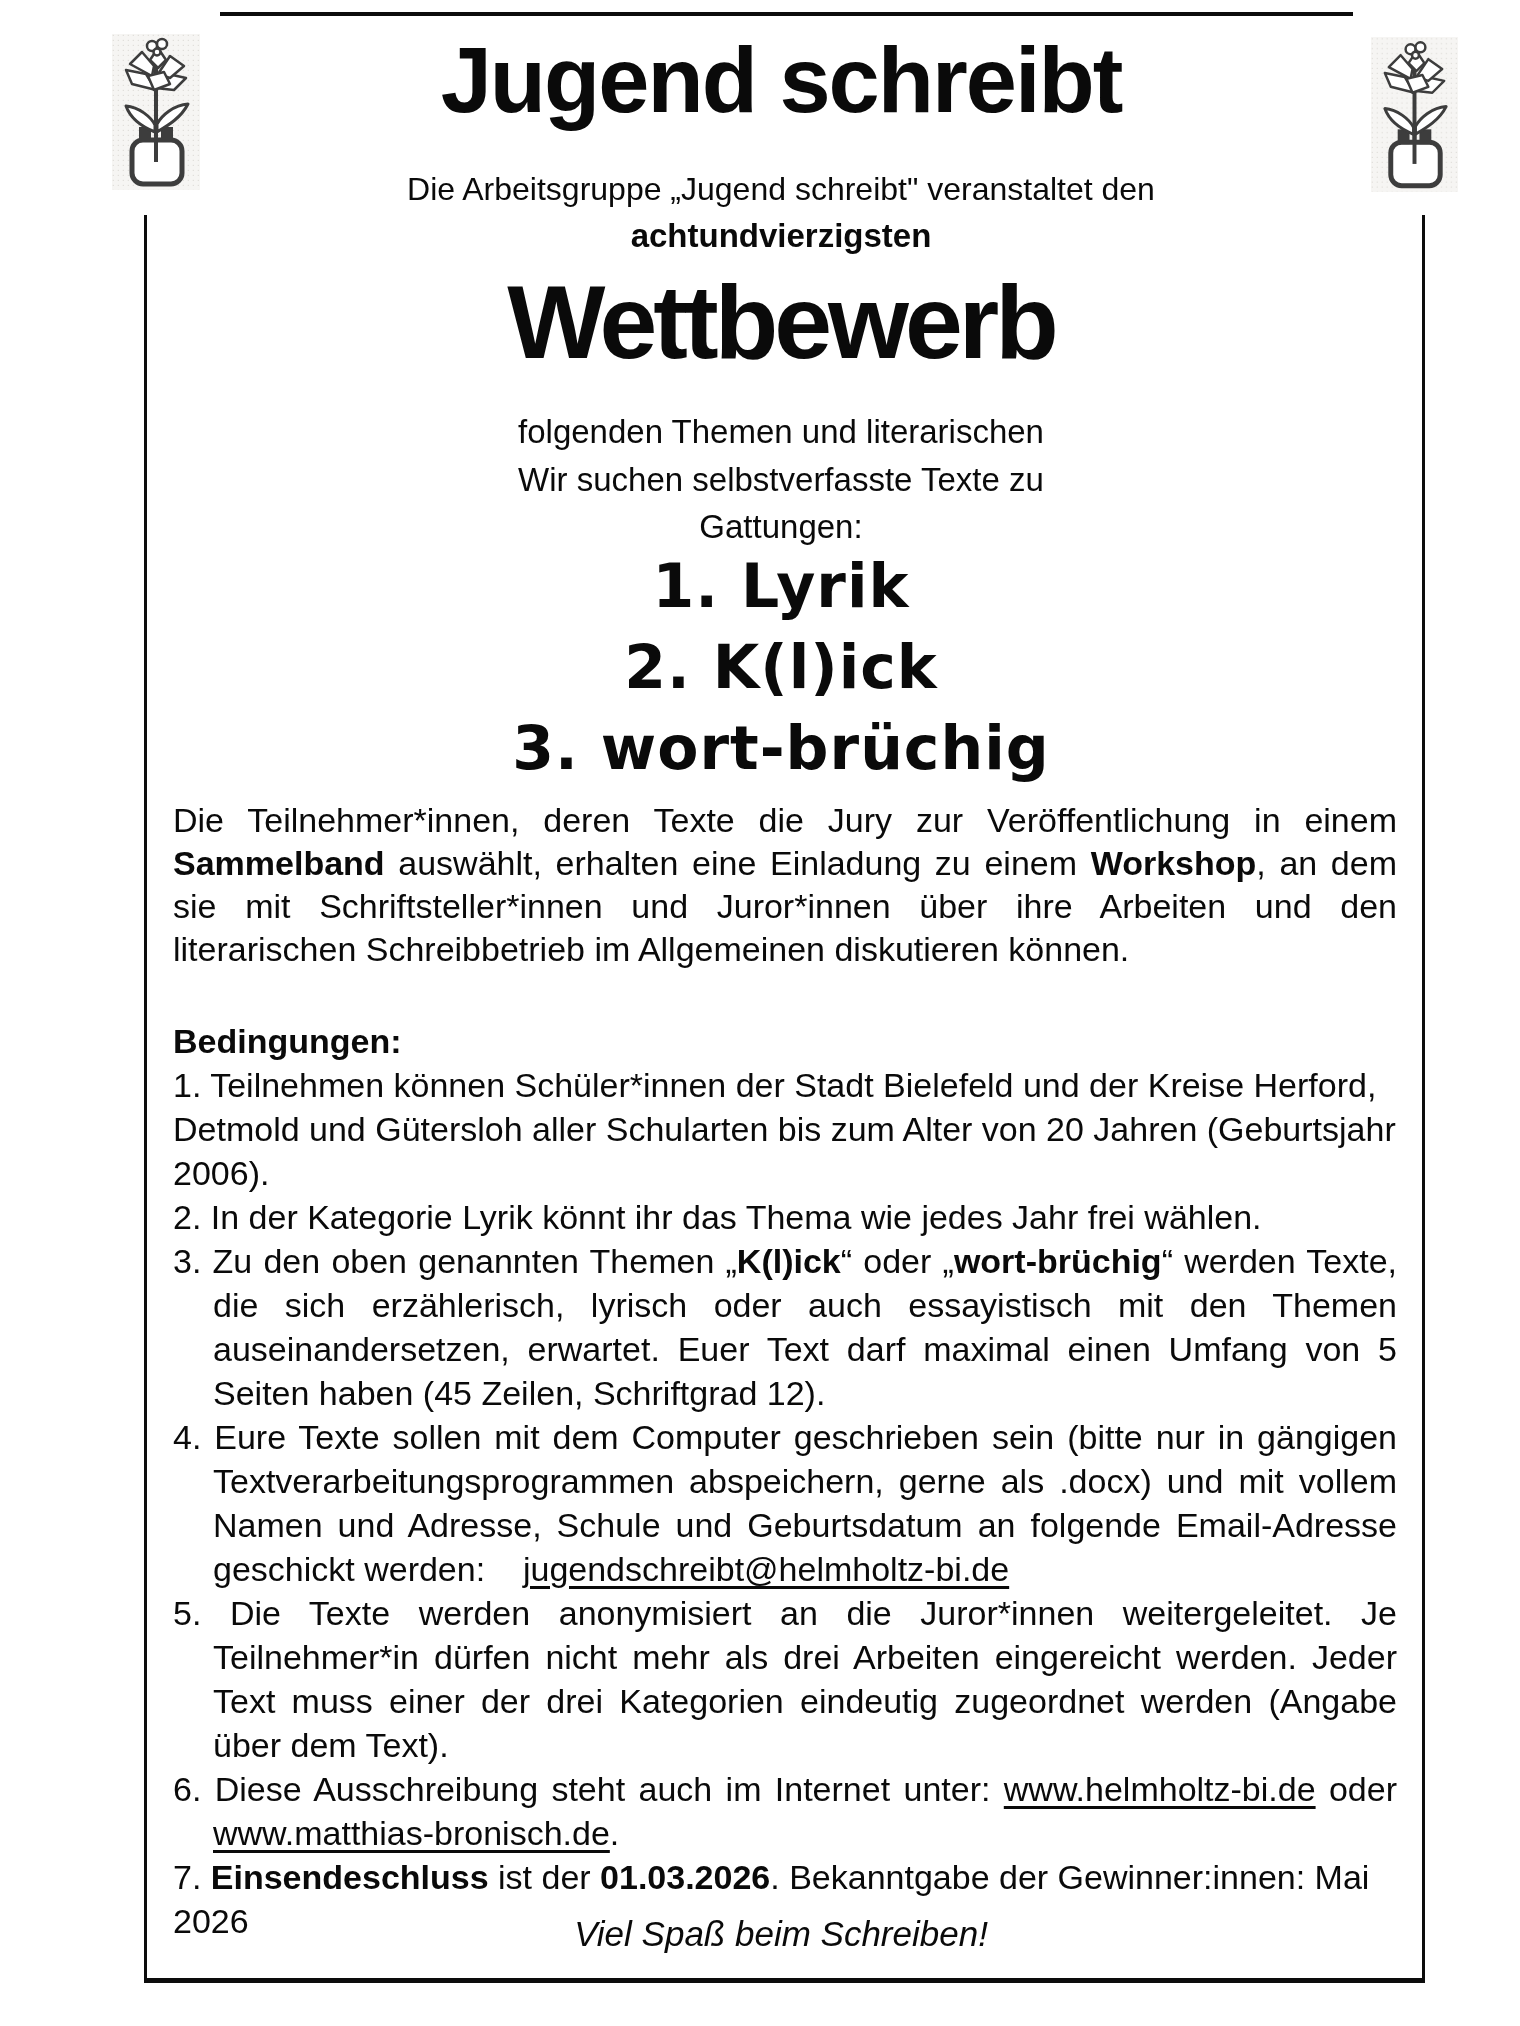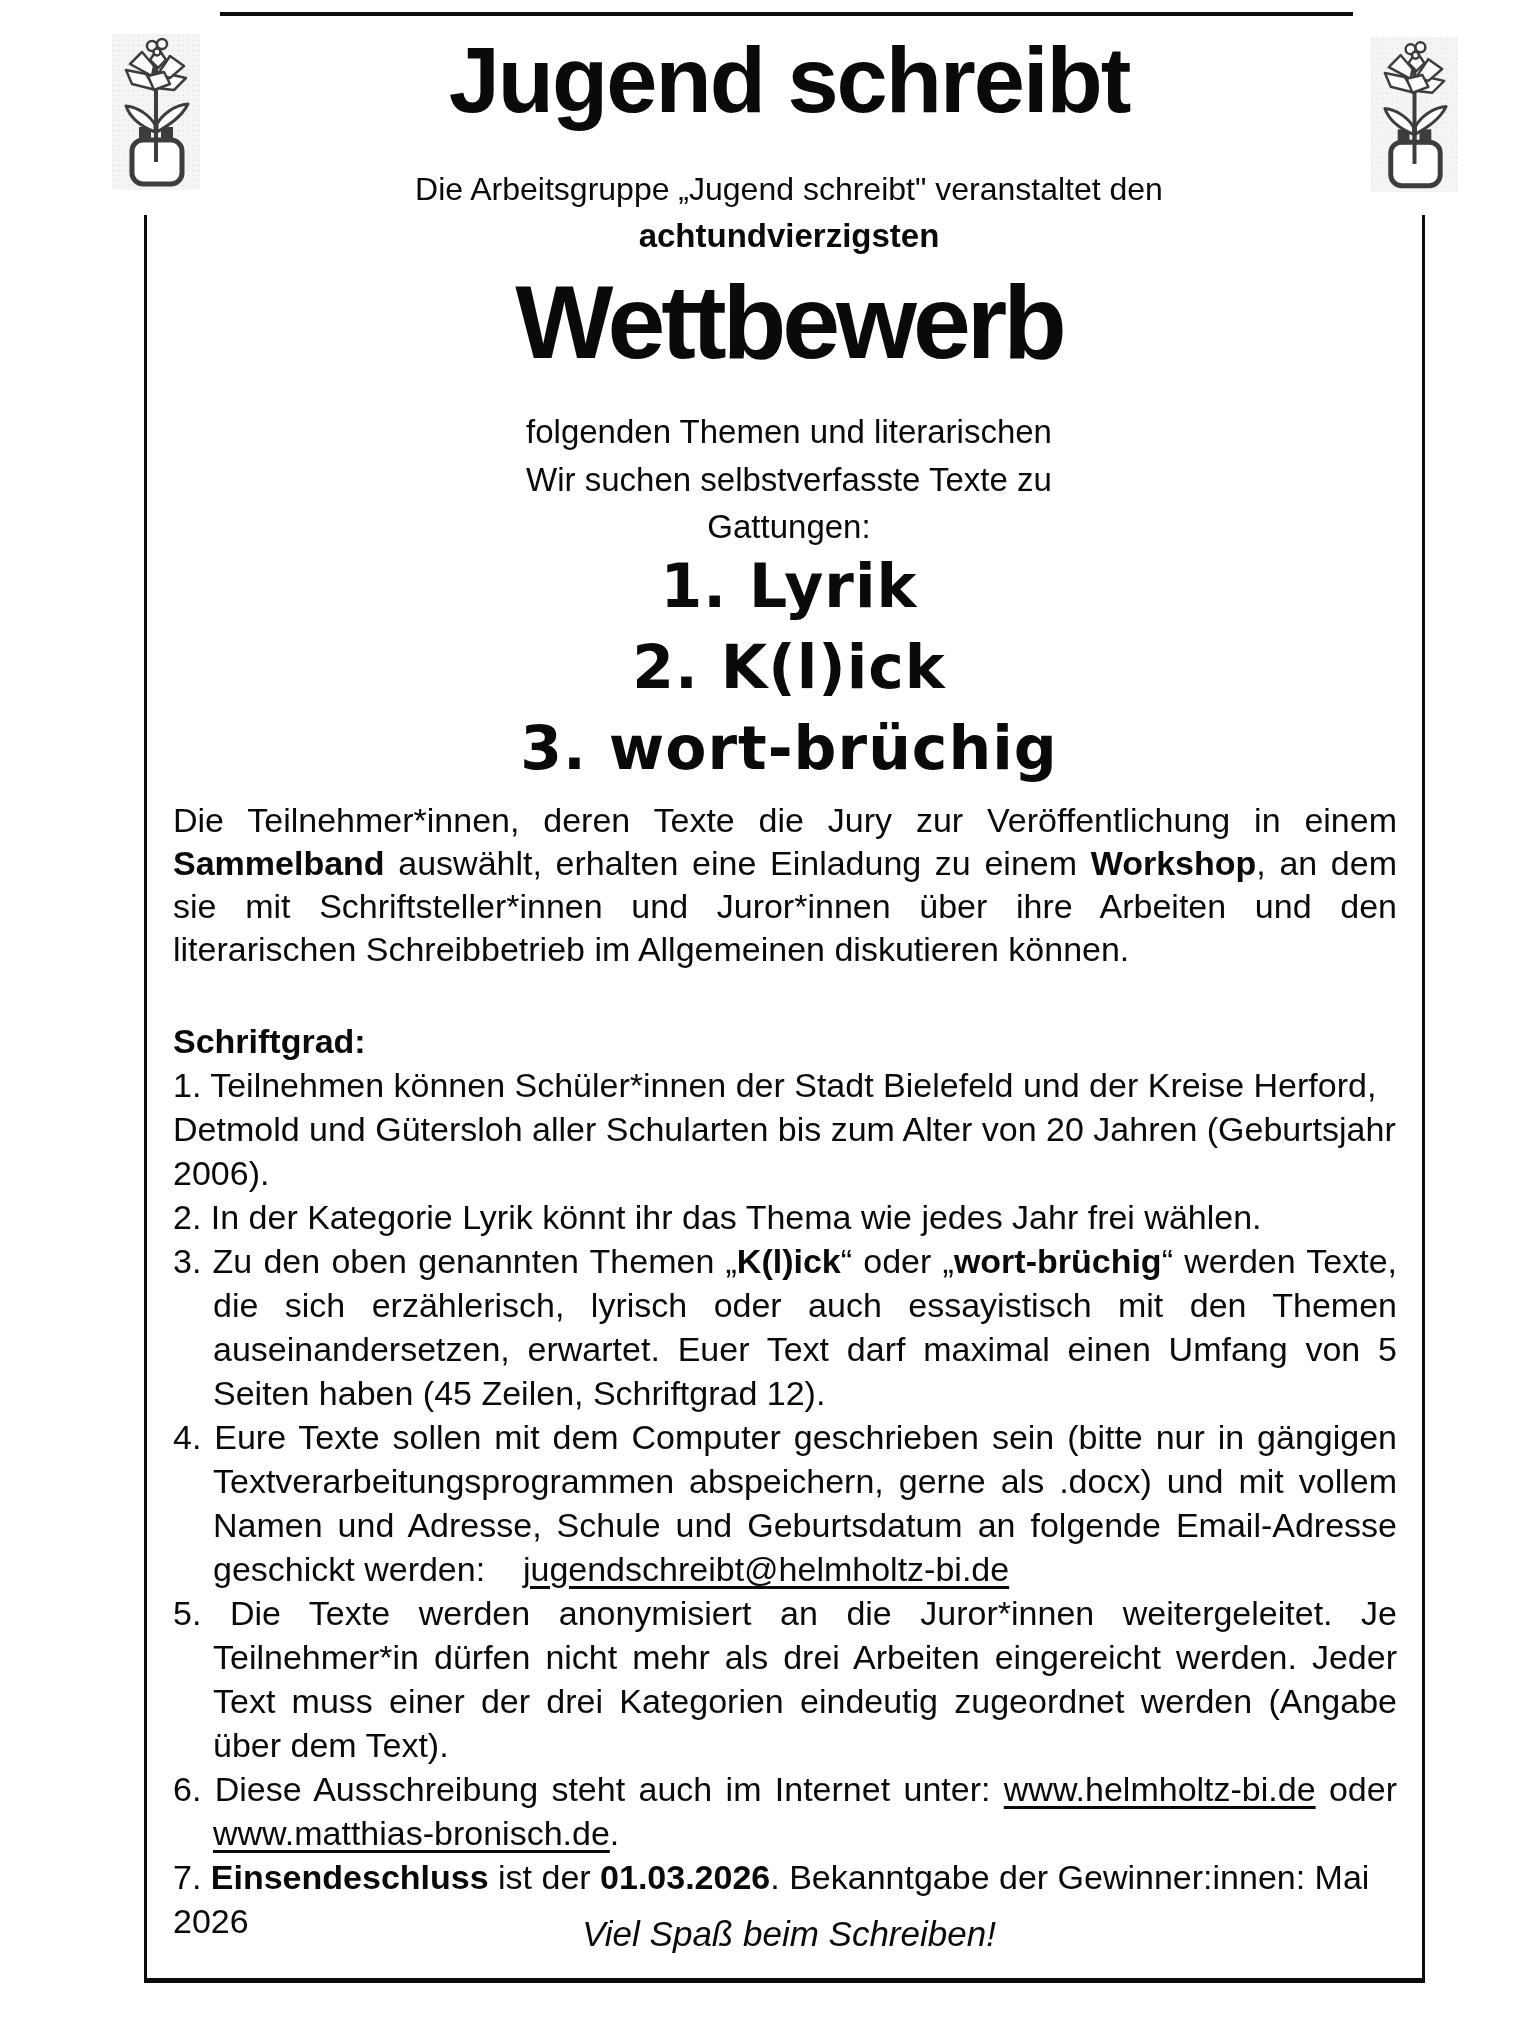--- a/index.html
+++ b/index.html
@@ -4,21 +4,21 @@
 <style>
   html,body{margin:0;padding:0;}
   body{
     width:1520px;height:2026px;position:relative;background:#ffffff;
     font-family:"Liberation Sans",sans-serif;color:#0a0a0a;overflow:hidden;
   }
   .abs{position:absolute;}
   
   .rule{background:#0c0c0c;}
   
-  .centerband{left:150px;width:1278px;text-align:center;}
+  .centerband{left:142px;width:1278px;text-align:center;}
   .page-title{top:34px;font-size:92px;font-weight:bold;letter-spacing:-2px;line-height:1;}
   .subtitle{top:170px;font-size:32px;line-height:1.2;}
   .ordinal{top:216px;font-size:33px;font-weight:bold;line-height:1.2;}
   .bigheading{top:270px;font-size:104px;font-weight:bold;letter-spacing:-4px;line-height:1;text-align:center;}
   .intro{top:408px;font-size:33px;line-height:47.5px;}
   .theme{font-family:"DejaVu Sans",sans-serif;font-weight:bold;font-size:60px;line-height:60px;letter-spacing:1px;}
   .theme1{top:556px;} .theme2{top:637px;} .theme3{top:718px;}
   
   .bodytext{left:173px;width:1224px;font-size:34px;}
   .para{top:799px;line-height:43px;text-align:justify;}
@@ -88,21 +88,21 @@
   <div>Gattungen:</div>
 </div>
 
 <div class="abs centerband theme theme1">1. Lyrik</div>
 <div class="abs centerband theme theme2">2. K(l)ick</div>
 <div class="abs centerband theme theme3">3. wort-brüchig</div>
 
 <div class="abs bodytext para"><span>Die Teilnehmer*innen, deren Texte die Jury zur Veröffentlichung in einem </span><span class="b">Sammelband</span><span> auswählt, erhalten eine Einladung zu einem </span><span class="b">Workshop</span><span>, an dem sie mit Schriftsteller*innen und Juror*innen über ihre Arbeiten und den literarischen Schreibbetrieb im Allgemeinen diskutieren können.</span></div>
 
 <div class="abs bodytext conditions">
-  <p class="cond-heading">Schriftgrad:</p>
+  <p class="cond-heading">Bedingungen:</p>
   <p><span>1. Teilnehmen können Schüler*innen der Stadt Bielefeld und der Kreise Herford, Detmold und Gütersloh aller Schularten bis zum Alter von 20 Jahren (Geburtsjahr 2006).</span></p>
   <p><span>2. In der Kategorie Lyrik könnt ihr das Thema wie jedes Jahr frei wählen.</span></p>
   <p class="hang just"><span>3. Zu den oben genannten Themen „</span><span class="b">K(l)ick</span><span>“ oder „</span><span class="b">wort-brüchig</span><span>“ werden Texte, die sich erzählerisch, lyrisch oder auch essayistisch mit den Themen auseinandersetzen, erwartet. Euer Text darf maximal einen Umfang von 5 Seiten haben (45 Zeilen, Schriftgrad 12).</span></p>
   <p class="hang just"><span>4. Eure Texte sollen mit dem Computer geschrieben sein (bitte nur in gängigen Textverarbeitungsprogrammen abspeichern, gerne als .docx) und mit vollem Namen und Adresse, Schule und Geburtsdatum an folgende Email-Adresse geschickt werden:&nbsp;&nbsp;&nbsp; </span><span class="u">jugendschreibt@helmholtz-bi.de</span></p>
   <p class="hang just"><span>5. Die Texte werden anonymisiert an die Juror*innen weitergeleitet. Je Teilnehmer*in dürfen nicht mehr als drei Arbeiten eingereicht werden. Jeder Text muss einer der drei Kategorien eindeutig zugeordnet werden (Angabe über dem Text).</span></p>
   <p class="hang just"><span>6. Diese Ausschreibung steht auch im Internet unter: </span><span class="u">www.helmholtz-bi.de</span><span> oder </span><span class="u">www.matthias-bronisch.de</span><span>.</span></p>
   <p><span>7. </span><span class="b">Einsendeschluss</span><span> ist der </span><span class="b">01.03.2026</span><span>. Bekanntgabe der Gewinner:innen: Mai 2026</span></p>
 </div>
 
 <div class="abs centerband closing">Viel Spaß beim Schreiben!</div>

